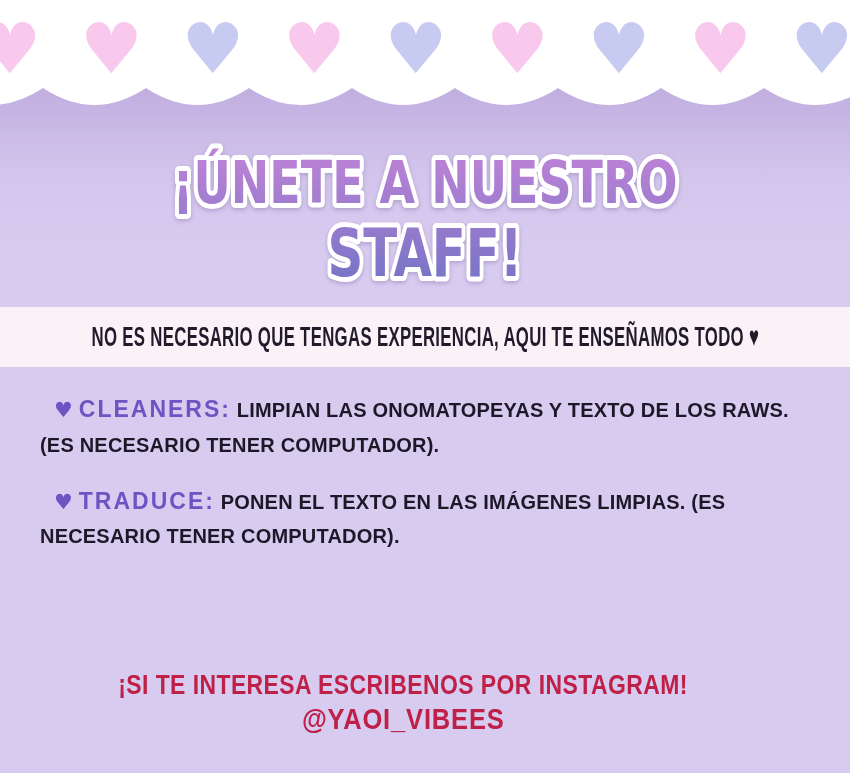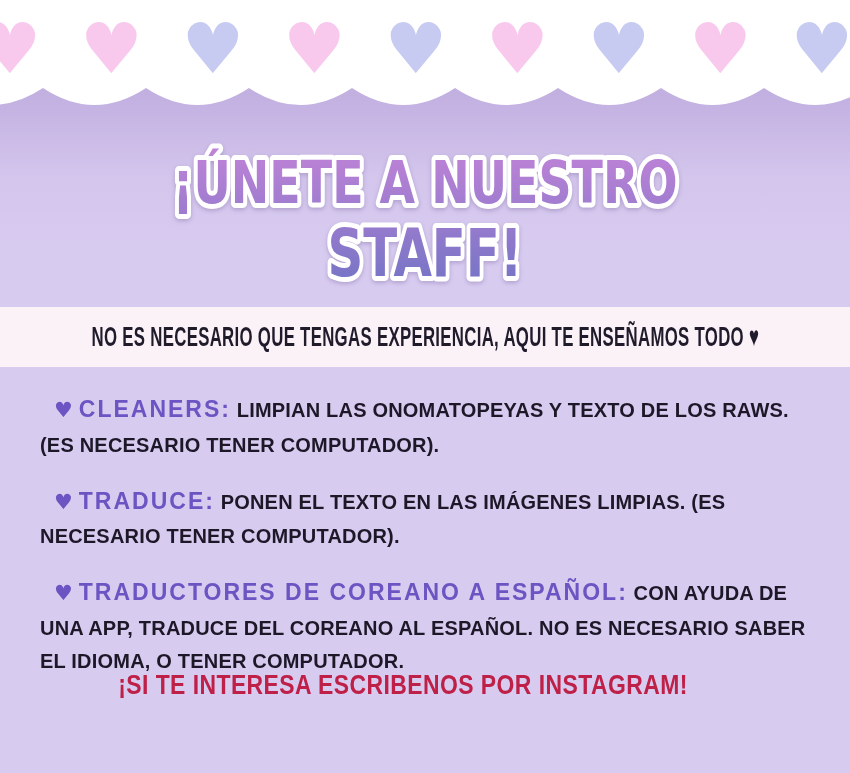--- a/index.html
+++ b/index.html
@@ -104,20 +104,20 @@
     <text class="title-text title-line2" x="425" y="150" textLength="195" lengthAdjust="spacingAndGlyphs" fill="url(#titlegrad)">STAFF!</text>
   </svg>
 
   <div class="subtitle-band">
     <span class="subtitle-text">NO ES NECESARIO QUE TENGAS EXPERIENCIA, AQUI TE ENSEÑAMOS TODO ♥</span>
   </div>
 
   <div class="roles">
     <p class="role"><span class="role-heart">♥</span> <span class="role-name">CLEANERS:</span> <span class="role-desc">LIMPIAN LAS ONOMATOPEYAS Y TEXTO DE LOS RAWS. (ES NECESARIO TENER COMPUTADOR).</span></p>
     <p class="role"><span class="role-heart">♥</span> <span class="role-name">TRADUCE:</span> <span class="role-desc">PONEN EL TEXTO EN LAS IMÁGENES LIMPIAS. (ES NECESARIO TENER COMPUTADOR).</span></p>
-    <p class="role"><span class="role-heart">♥</span> <span class="role-name">TRADUCTORES DE COREANO A ESPAÑOL:</span> <span class="role-desc">CON AYUDA DE UNA APP, TRADUCE DEL COREANO AL ESPAÑOL. NO ES NECESARIO SABER EL IDIOMA, O TENER COMPUTADOR.</span></p>
   </div>
 
   <div class="footer">
     <div><span class="footer-line footer-l1">¡SI TE INTERESA ESCRIBENOS POR INSTAGRAM!</span></div>
+    <div><span class="footer-line footer-l2">@YAOI_VIBEES</span></div>
   </div>
 
 </div>
 
 </body></html>

